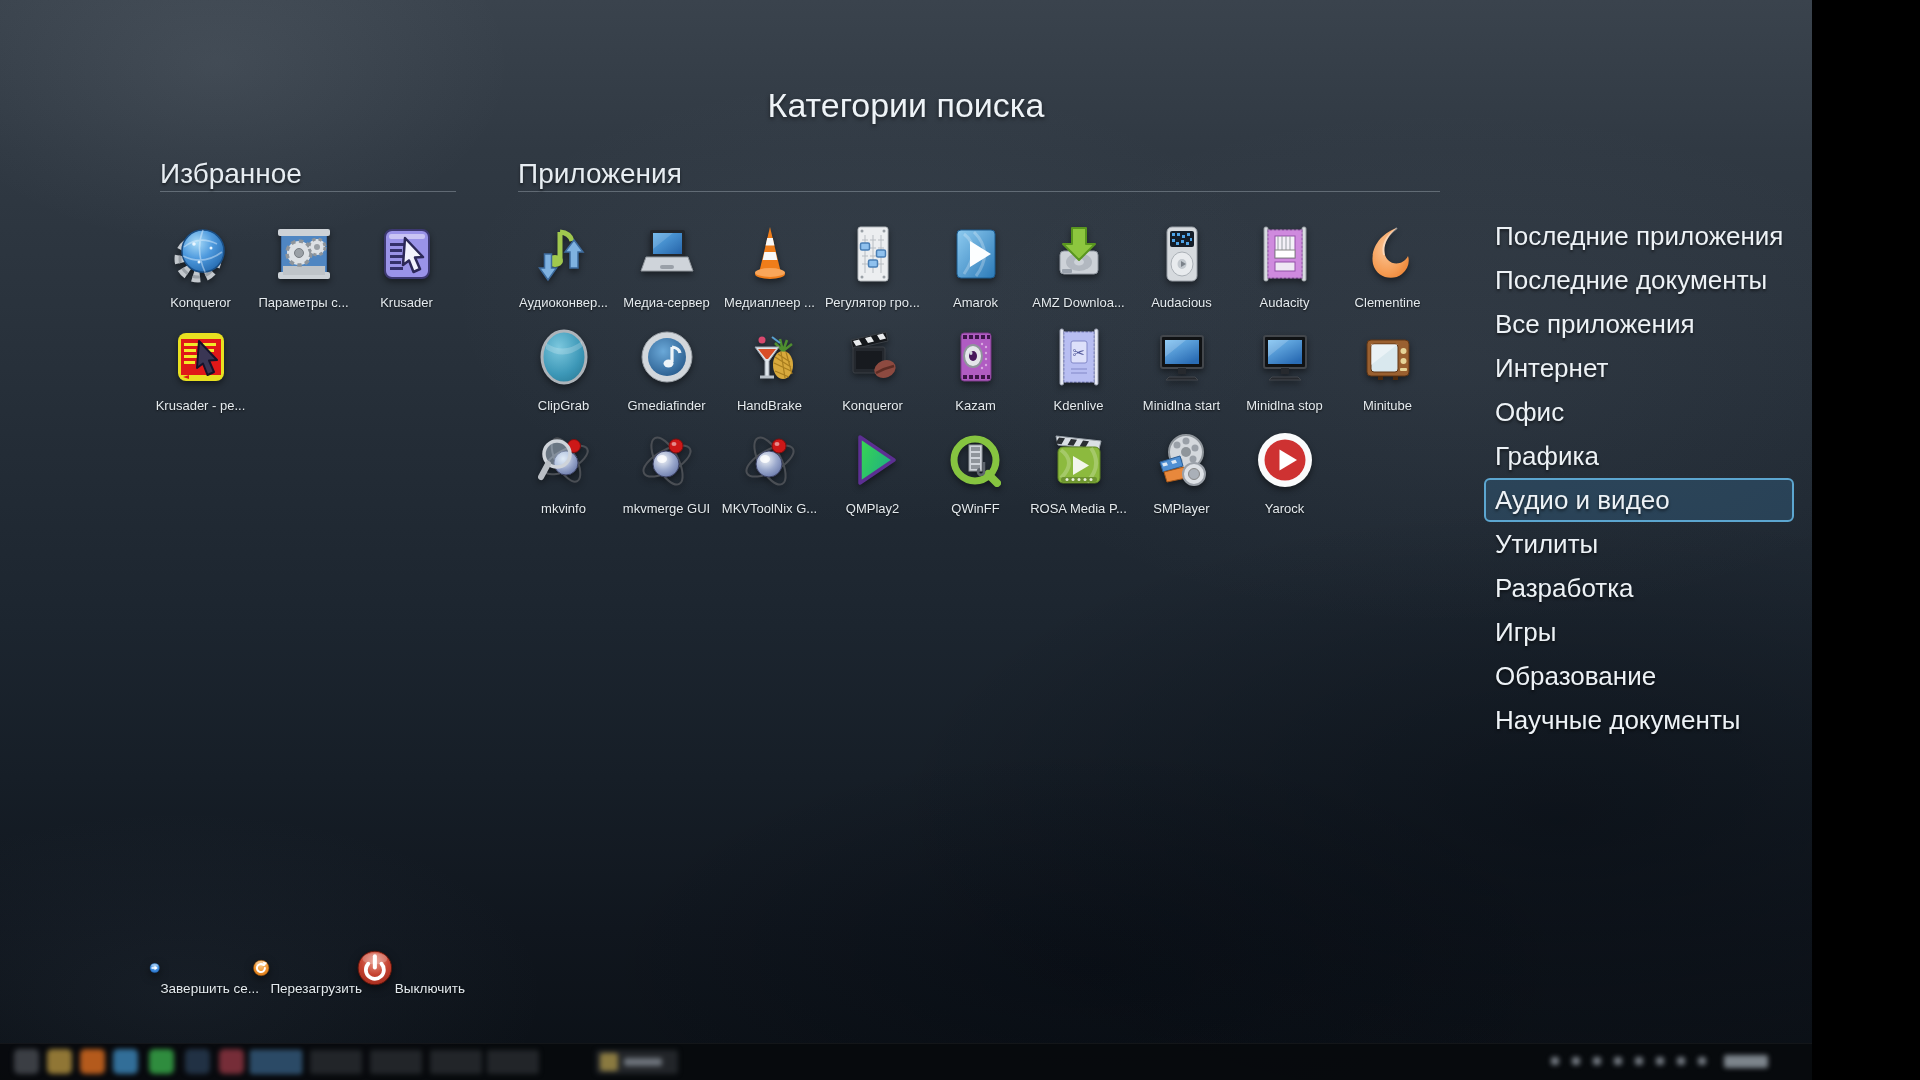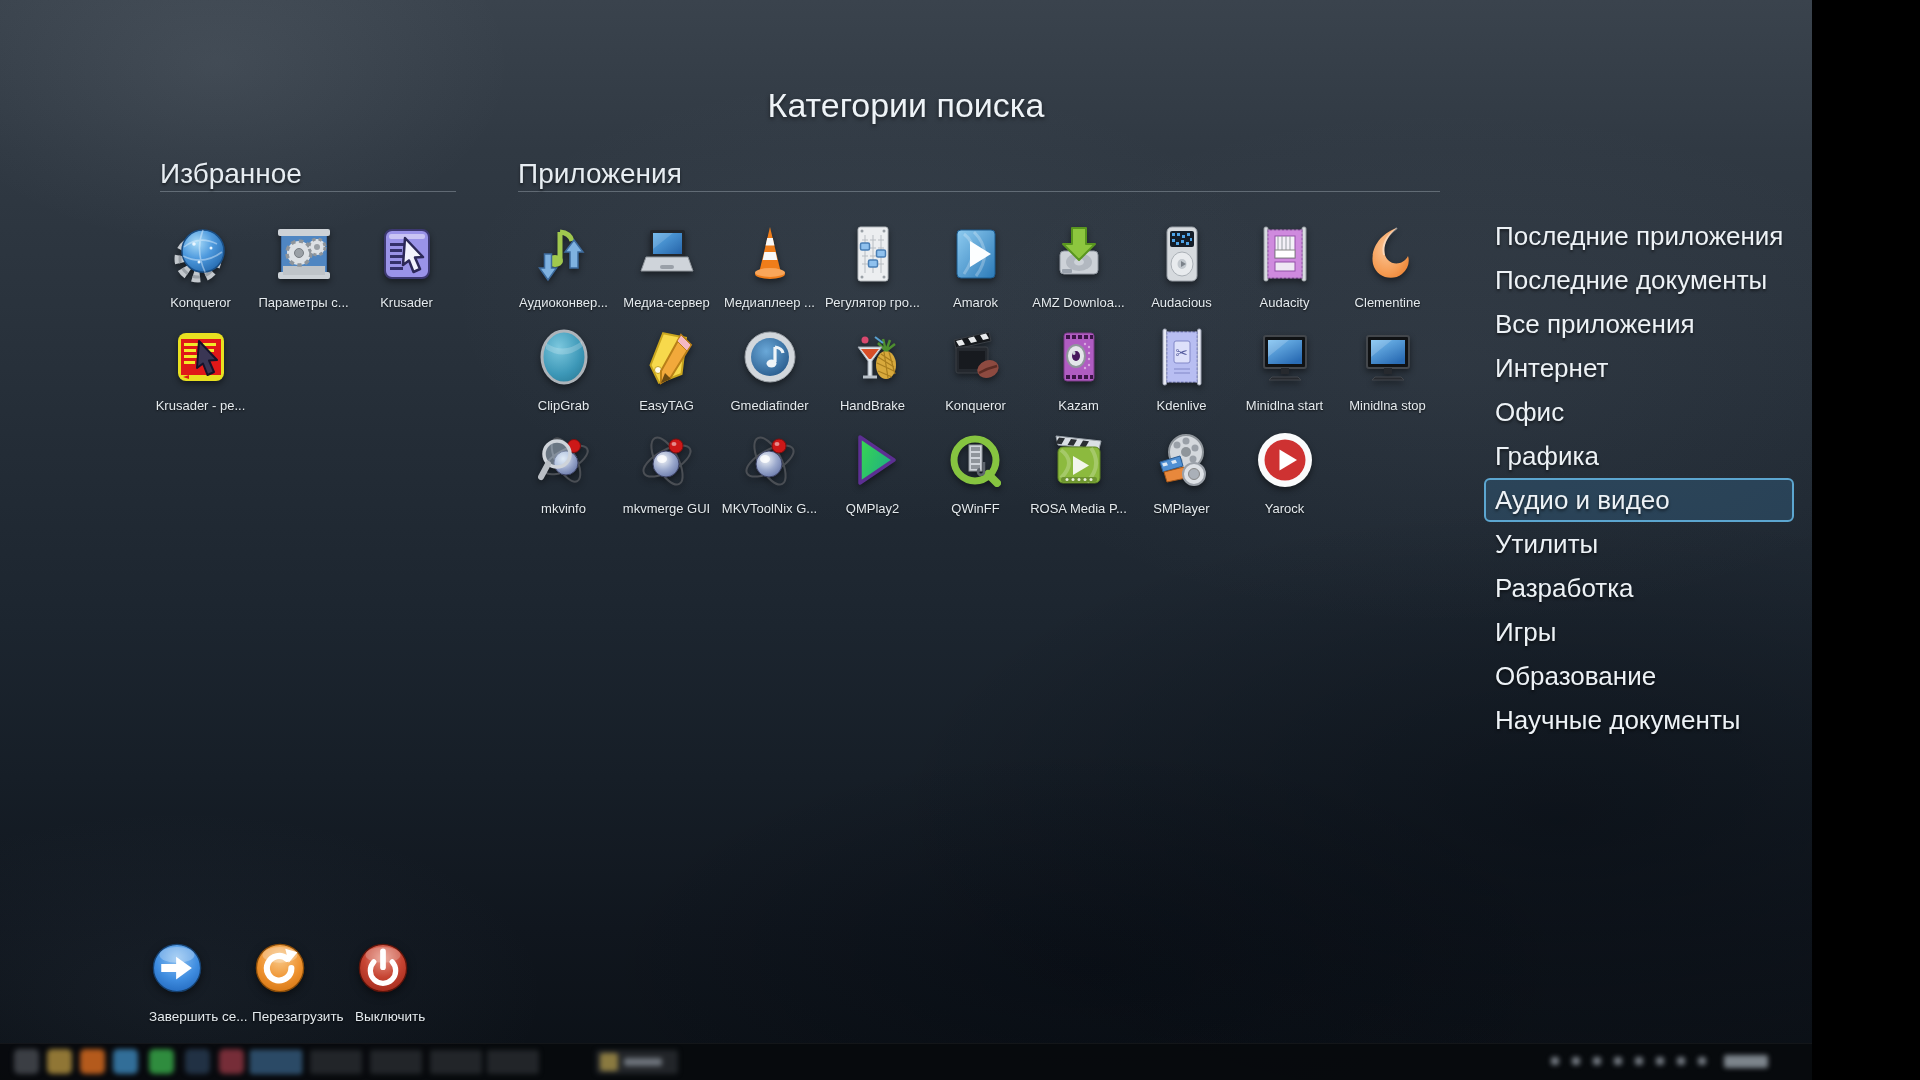--- a/index.html
+++ b/index.html
@@ -25,21 +25,21 @@
   .grid-item{width:103px;height:103px;display:flex;flex-direction:column;align-items:center;
     padding-top:10px;box-sizing:border-box;cursor:default;}
   .grid-item .ico{width:64px;height:64px;filter:drop-shadow(0 3px 3px rgba(0,0,0,0.45));}
   .ico svg{width:100%;height:100%;display:block;}
   .grid-item .lbl{margin-top:9px;font-size:13px;color:#e4eaee;text-shadow:0 1px 2px rgba(0,0,0,0.75);white-space:nowrap;}
   .cat-list{position:absolute;left:1484px;top:214px;}
   .cat-item{height:44px;display:flex;align-items:center;font-size:26px;color:#edf2f6;
     text-shadow:0 2px 3px rgba(0,0,0,0.55);padding:0 9px;border:2px solid transparent;border-radius:6px;
     box-sizing:border-box;cursor:default;white-space:nowrap;}
   .cat-item.selected{border-color:#5ca6d0;background:rgba(52,96,128,0.45);}
-  .session-item{position:absolute;top:940px;width:110px;display:flex;flex-direction:column;align-items:flex-start;}
+  .session-item{position:absolute;top:940px;width:110px;display:flex;flex-direction:row;align-items:flex-end;}
   .session-item .ico{width:56px;height:56px;filter:drop-shadow(0 3px 4px rgba(0,0,0,0.5));}
   .session-item .lbl{margin-top:13px;font-size:13.5px;color:#e4eaee;text-shadow:0 1px 2px rgba(0,0,0,0.75);white-space:nowrap;}
   #taskbar{position:absolute;left:0;bottom:0;width:1920px;height:36px;
     background:rgba(8,10,13,0.93);border-top:1px solid rgba(255,255,255,0.05);}
   #taskbar .blurwrap{position:absolute;inset:0;filter:blur(2.5px);}
   .tb-ico{position:absolute;top:5px;width:25px;height:25px;border-radius:5px;opacity:0.85;}
   .tb-btn{position:absolute;top:6px;height:24px;border-radius:3px;background:#222529;}
   .tb-btn.active{background:#2b4a66;box-shadow:inset 0 0 0 1px #3e6a8e;}
   .tb-btn .mini-ico{position:absolute;left:4px;top:3px;width:18px;height:18px;border-radius:3px;background:#8a7a40;}
   .tb-btn .mini-txt{position:absolute;left:28px;top:8px;width:38px;height:8px;border-radius:2px;background:#6d737b;}
@@ -288,32 +288,20 @@
             </defs>
             <ellipse cx="32" cy="32" rx="22" ry="26" fill="url(#g_cg)" stroke="#aeb4ba" stroke-width="3"></ellipse>
             <path d="M14 24 Q32 36 50 22 L50 16 Q32 30 14 18 Z" fill="rgba(255,255,255,0.2)"></path>
           </svg>
         </div>
         <div class="lbl">ClipGrab</div>
       </div>
       <div class="grid-item">
         <div class="ico">
           <svg viewBox="0 0 64 64">
-            <path d="M34 8 L55 18 L42 52 L18 55 L14 36 Z" fill="#f7d94c" stroke="#c9a51e" stroke-width="2" transform="rotate(-14 32 32)"></path>
-            <circle cx="23" cy="45" r="3.5" fill="#fffbe8" stroke="#c9a51e"></circle>
-            <path d="M46 10 L56 20 L36 52 L26 58 L26 46 Z" fill="#f2a93b" stroke="#b97f18" stroke-width="2"></path>
-            <path d="M46 10 L56 20 L52 26 L42 16 Z" fill="#f4b8c4" stroke="#b97f18"></path>
-            <path d="M26 58 l4 -10 6 6 z" fill="#6b4a12"></path>
-          </svg>
-        </div>
-        <div class="lbl">EasyTAG</div>
-      </div>
-      <div class="grid-item">
-        <div class="ico">
-          <svg viewBox="0 0 64 64">
             <defs>
               <radialGradient id="g_gm" cx="0.4" cy="0.35" r="0.85">
                 <stop offset="0" stop-color="#6aa8d8"></stop>
                 <stop offset="1" stop-color="#1d4e80"></stop>
               </radialGradient>
             </defs>
             <circle cx="32" cy="32" r="25" fill="#d2d7dc" stroke="#9aa0a6"></circle>
             <circle cx="32" cy="32" r="19" fill="url(#g_gm)"></circle>
             <path d="M37 22 V37 M37 22 q7 1 8 6" stroke="#eef4f8" stroke-width="3.2" fill="none"></path>
             <ellipse cx="33.5" cy="38.5" rx="5" ry="4" fill="#eef4f8"></ellipse>
@@ -424,20 +412,35 @@
               </linearGradient>
             </defs>
             <rect x="11" y="11" width="42" height="32" rx="2" fill="#101214" stroke="#43474c" stroke-width="2"></rect>
             <rect x="15" y="15" width="34" height="24" fill="url(#g_mon)"></rect>
             <path d="M15 15 L36 15 L15 32 Z" fill="rgba(255,255,255,0.18)"></path>
             <rect x="28" y="43" width="8" height="6" fill="#26292e"></rect>
             <path d="M19 52 h26 l3 3 h-32 z" fill="#26292e" stroke="#43474c"></path>
           </svg>
         </div>
         <div class="lbl">Minidlna stop</div>
+      </div>
+      <div class="grid-item">
+        <div class="ico">
+          <svg viewBox="0 0 64 64">
+            <rect x="11" y="15" width="42" height="36" rx="4" fill="#9a6030" stroke="#5e3414"></rect>
+            <rect x="15" y="19" width="27" height="28" rx="3" fill="#d9e8ee" stroke="#5e3414"></rect>
+            <path d="M15 19 L42 19 L15 40 Z" fill="rgba(255,255,255,0.45)"></path>
+            <circle cx="47.5" cy="26" r="3" fill="#e6d498"></circle>
+            <circle cx="47.5" cy="36" r="3" fill="#e6d498"></circle>
+            <rect x="44" y="43" width="7" height="3" rx="1" fill="#e6d498"></rect>
+            <rect x="22" y="51" width="5" height="4" fill="#4e2a0e"></rect>
+            <rect x="37" y="51" width="5" height="4" fill="#4e2a0e"></rect>
+          </svg>
+        </div>
+        <div class="lbl">Minitube</div>
       </div>
       <div class="grid-item">
         <div class="ico">
           <svg viewBox="0 0 64 64">
             <defs>
               <radialGradient id="g_mk2" cx="0.38" cy="0.32" r="0.85">
                 <stop offset="0" stop-color="#f2f5f8"></stop>
                 <stop offset="0.5" stop-color="#9aa8cc"></stop>
                 <stop offset="1" stop-color="#5a6a9e"></stop>
               </radialGradient>

